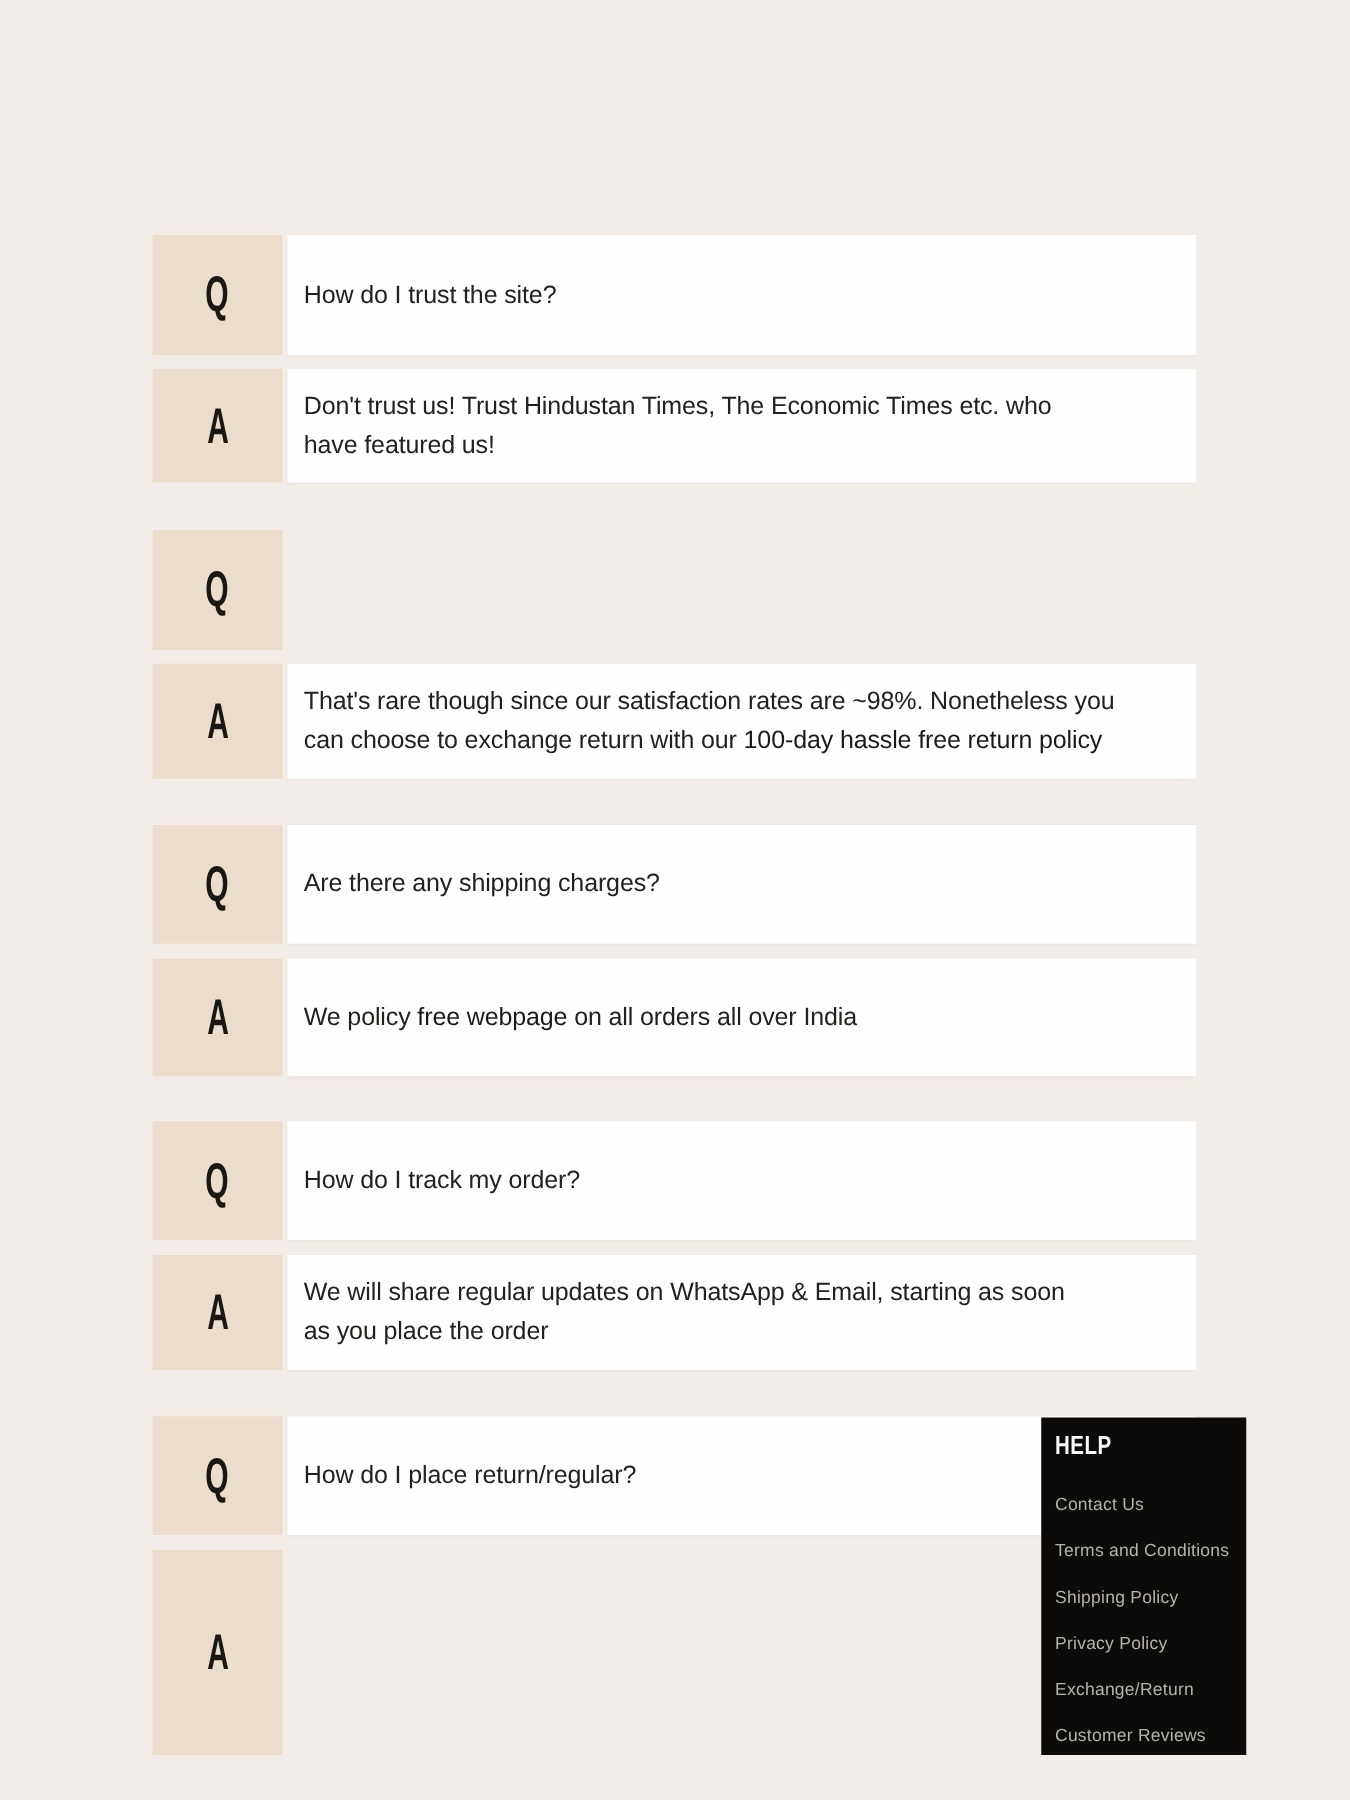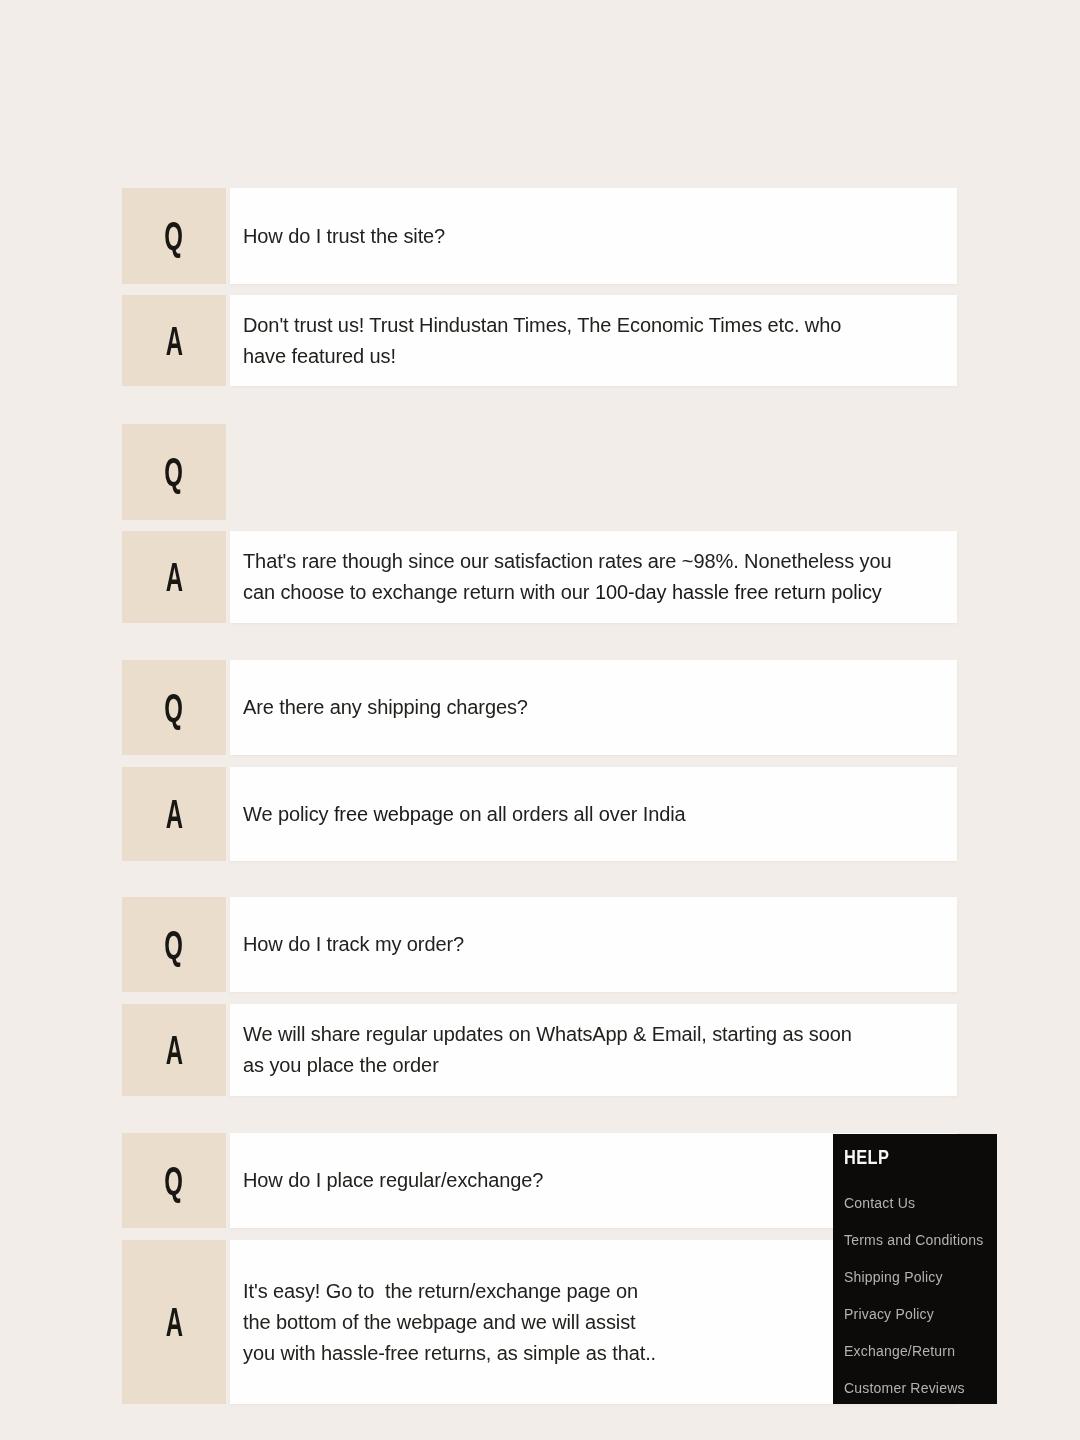--- a/index.html
+++ b/index.html
@@ -158,31 +158,26 @@
         <p class="txt"><span>We will share regular updates on WhatsApp &amp; Email, starting as soon
 as you place the order</span></p>
       </div>
   </div>
 
   <div class="row r4q">
     <div class="badge">
         <span class="letter">Q</span>
       </div>
     <div class="card">
-        <p class="txt">How do I place regular/exchange?</p>
+        <p class="txt">How do I place return/regular?</p>
       </div>
   </div>
   <div class="row r4a">
     <div class="badge">
         <span class="letter">A</span>
-      </div>
-    <div class="card">
-        <p class="txt"><span>It's easy! Go to  the return/exchange page on
-the bottom of the webpage and we will assist
-you with hassle-free returns, as simple as that..</span></p>
       </div>
   </div>
 
   <aside class="help">
     <div class="help-title">HELP</div>
     <a class="help-link">Contact Us</a>
     <a class="help-link">Terms and Conditions</a>
     <a class="help-link">Shipping Policy</a>
     <a class="help-link">Privacy Policy</a>
     <a class="help-link">Exchange/Return</a>

